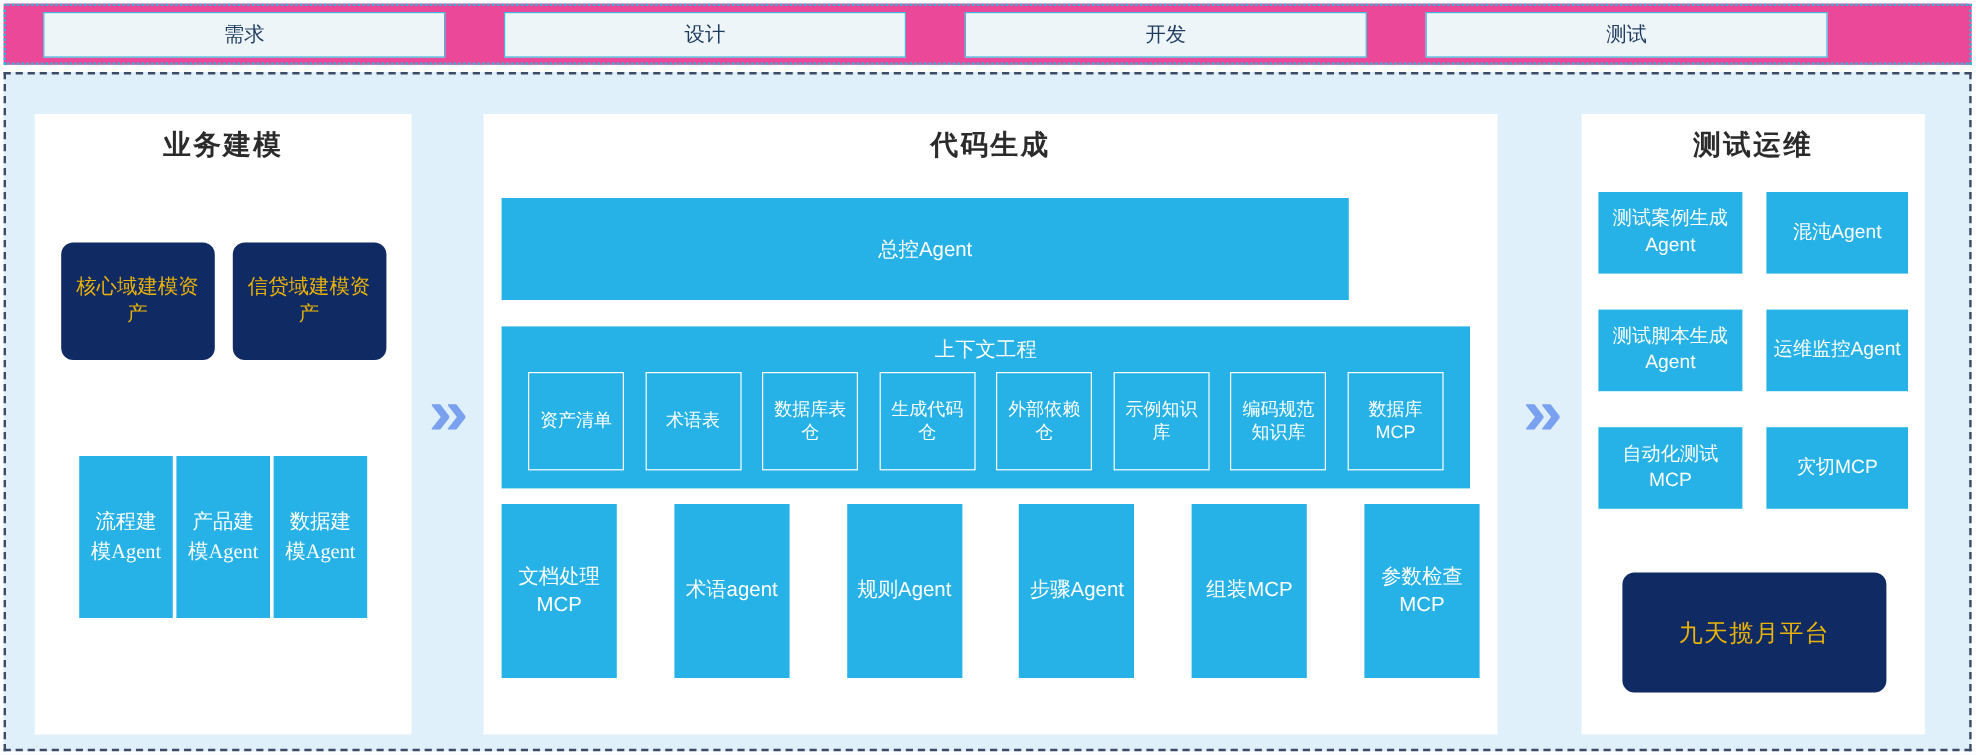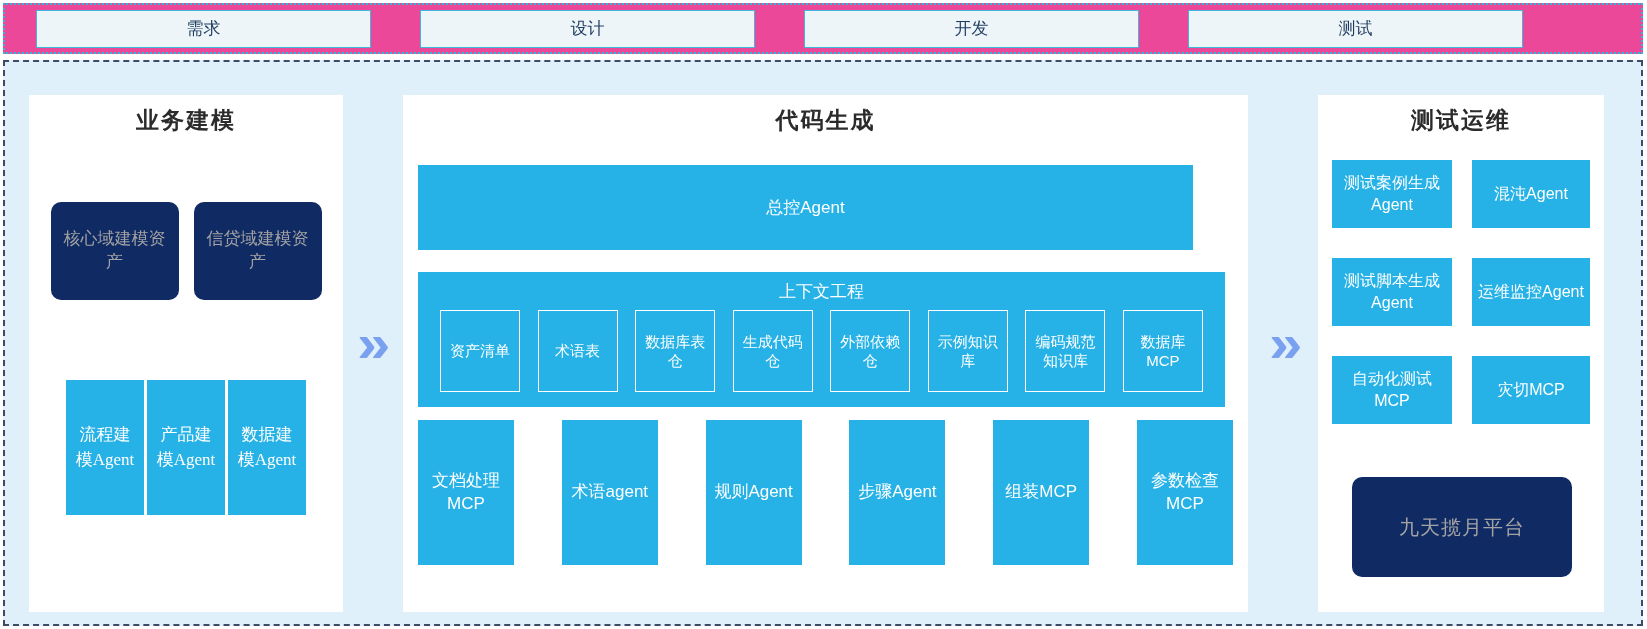--- a/index.html
+++ b/index.html
@@ -47,21 +47,21 @@
 
   .panel-title {
     margin-top: 10px;
     text-align: center;
     font-size: 23px; font-weight: bold;
     color: #2b2b2b;
     letter-spacing: 2px;
   }
 
   .cyan-box { background: #26b2e6; color: #ffffff; }
-  .navy-box { background: #102a64; color: #a3a3a3; border-radius: 10px; }
+  .navy-box { background: #102a64; color: #eab308; border-radius: 10px; }
 
   .chevron {
     position: absolute;
     font-size: 60px; font-weight: bold;
     color: #7aa0f0;
     line-height: 1;
     transform: scaleY(0.9);
   }
   .chevron-1 { left: 352px;  top: 252px; }
   .chevron-2 { left: 1264px; top: 252px; }
@@ -84,21 +84,21 @@
   .agent-box {
     width: 78px; height: 135px;
     display: flex; align-items: center; justify-content: center;
     text-align: center; font-size: 17px; line-height: 1.45;
     padding: 0 6px; word-break: break-word;
   }
 
   
   .master-bar {
     position: absolute; left: 15px; top: 70px;
-    width: 775px; height: 85px;
+    width: 706px; height: 85px;
     display: flex; align-items: center; justify-content: center;
     font-size: 17px;
   }
   .context-box {
     position: absolute; left: 15px; top: 177px;
     width: 807px; height: 135px;
   }
   .context-title {
     text-align: center; font-size: 17px;
     padding-top: 8px;

